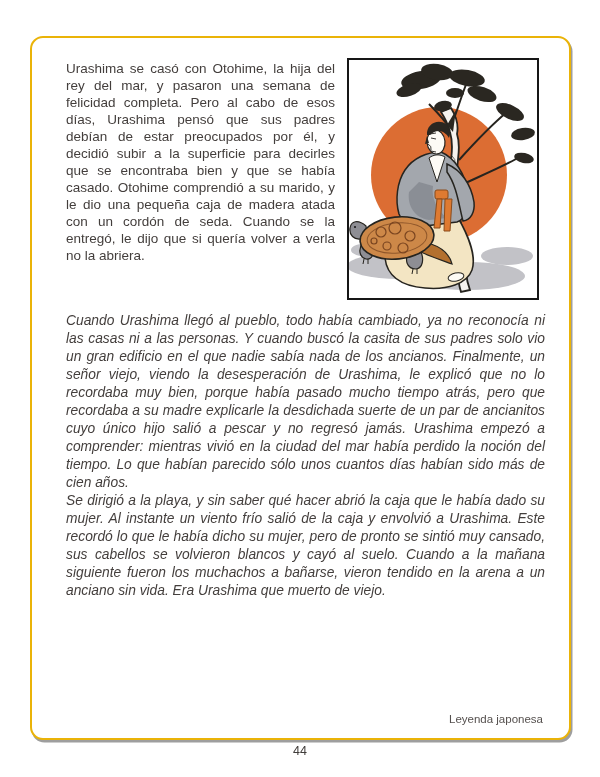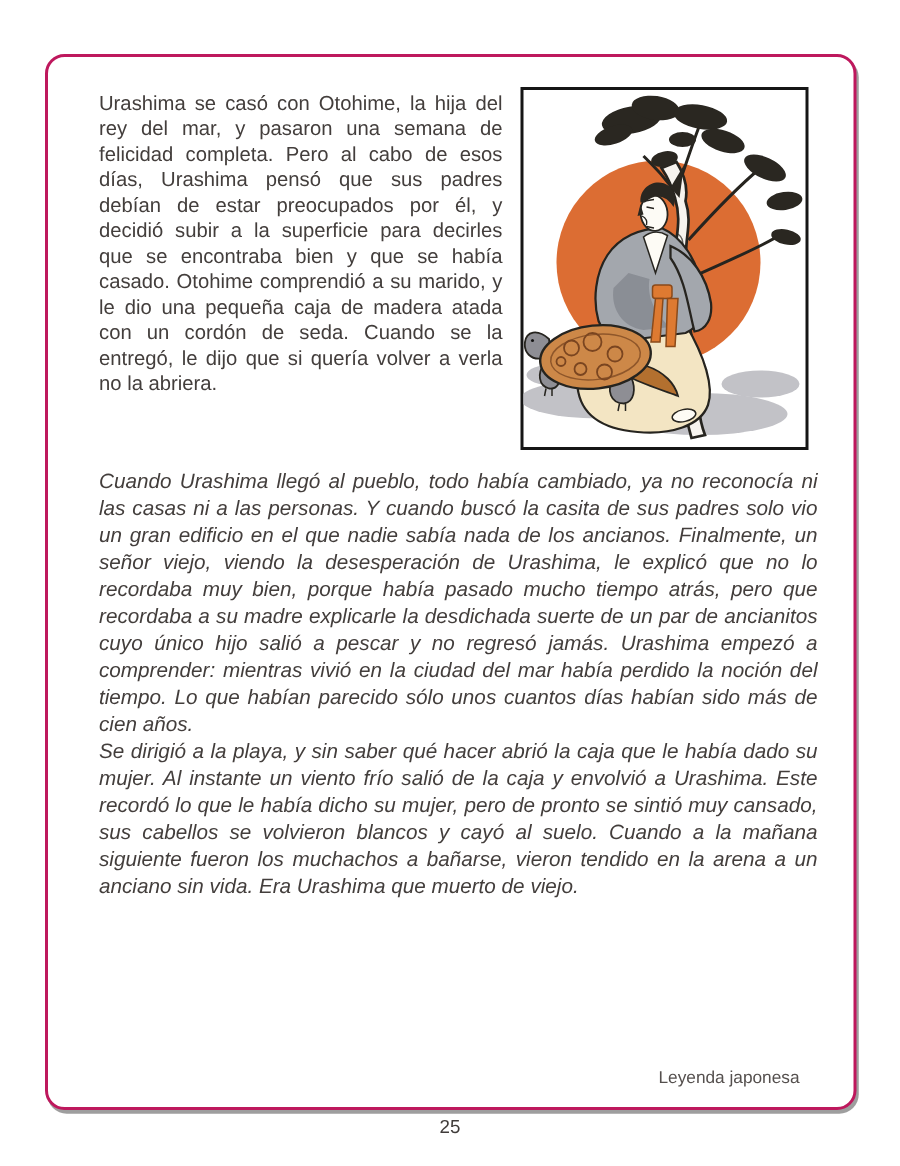--- a/index.html
+++ b/index.html
@@ -8,21 +8,21 @@
     background: #ffffff;
     font-family: "Liberation Sans", "DejaVu Sans", sans-serif;
     position: relative;
     overflow: hidden;
   }
   .sheet {
     position: absolute;
     left: 30px; top: 36px;
     width: 541px; height: 704px;
     box-sizing: border-box;
-    border: 2px solid #be185d;
+    border: 2px solid #eab308;
     border-radius: 13px;
     box-shadow: 1.5px 2.5px 0 #9e9e9e;
     padding: 22px 24px 20px 34px;
     background: #ffffff;
   }
   .illo {
     float: right;
     width: 188px; height: 238px;
     margin: -2px 6px 12px 12px;
     border: 2.5px solid #161616;
@@ -34,21 +34,21 @@
     margin: 0;
     text-align: justify;
     color: #433e3c;
   }
   .p1 { font-size: 13.5px; line-height: 17px; }
   .p2, .p3 { font-size: 13.8px; line-height: 18px; font-style: italic; }
   .p2 { clear: both; margin-top: 0; }
   .p3 { margin-top: 18px; }
   .attribution {
     position: absolute;
-    right: 36px; bottom: 13px;
+    right: 26px; bottom: 13px;
     font-size: 11.5px;
     color: #55504e;
   }
   .pageno {
     position: absolute;
     left: 0; top: 744px;
     width: 600px;
     text-align: center;
     font-size: 12.5px;
     color: #403c3a;
@@ -151,13 +151,13 @@
     </svg>
   </figure>
 
   <p class="story p1">Urashima se casó con Otohime, la hija del rey del mar, y pasaron una semana de felicidad completa. Pero al cabo de esos días, Urashima pensó que sus padres debían de estar preocupados por él, y decidió subir a la superficie para decirles que se encontraba bien y que se había casado. Otohime comprendió a su marido, y le dio una pequeña caja de madera atada con un cordón de seda. Cuando se la entregó, le dijo que si quería volver a verla no la abriera.</p>
   <p class="story p2">Cuando Urashima llegó al pueblo, todo había cambiado, ya no reconocía ni las casas ni a las personas. Y cuando buscó la casita de sus padres solo vio un gran edificio en el que nadie sabía nada de los ancianos. Finalmente, un señor viejo, viendo la desesperación de Urashima, le explicó que no lo recordaba muy bien, porque había pasado mucho tiempo atrás, pero que recordaba a su madre explicarle la desdichada suerte de un par de ancianitos cuyo único hijo salió a pescar y no regresó jamás. Urashima empezó a comprender: mientras vivió en la ciudad del mar había perdido la noción del tiempo. Lo que habían parecido sólo unos cuantos días habían sido más de cien años.</p>
   <p class="story p3">Se dirigió a la playa, y sin saber qué hacer abrió la caja que le había dado su mujer. Al instante un viento frío salió de la caja y envolvió a Urashima. Este recordó lo que le había dicho su mujer, pero de pronto se sintió muy cansado, sus cabellos se volvieron blancos y cayó al suelo. Cuando a la mañana siguiente fueron los muchachos a bañarse, vieron tendido en la arena a un anciano sin vida. Era Urashima que muerto de viejo.</p>
 
   <div class="attribution">Leyenda japonesa</div>
 </div>
 
-<div class="pageno">25</div>
+<div class="pageno">44</div>
 
 </body></html>

